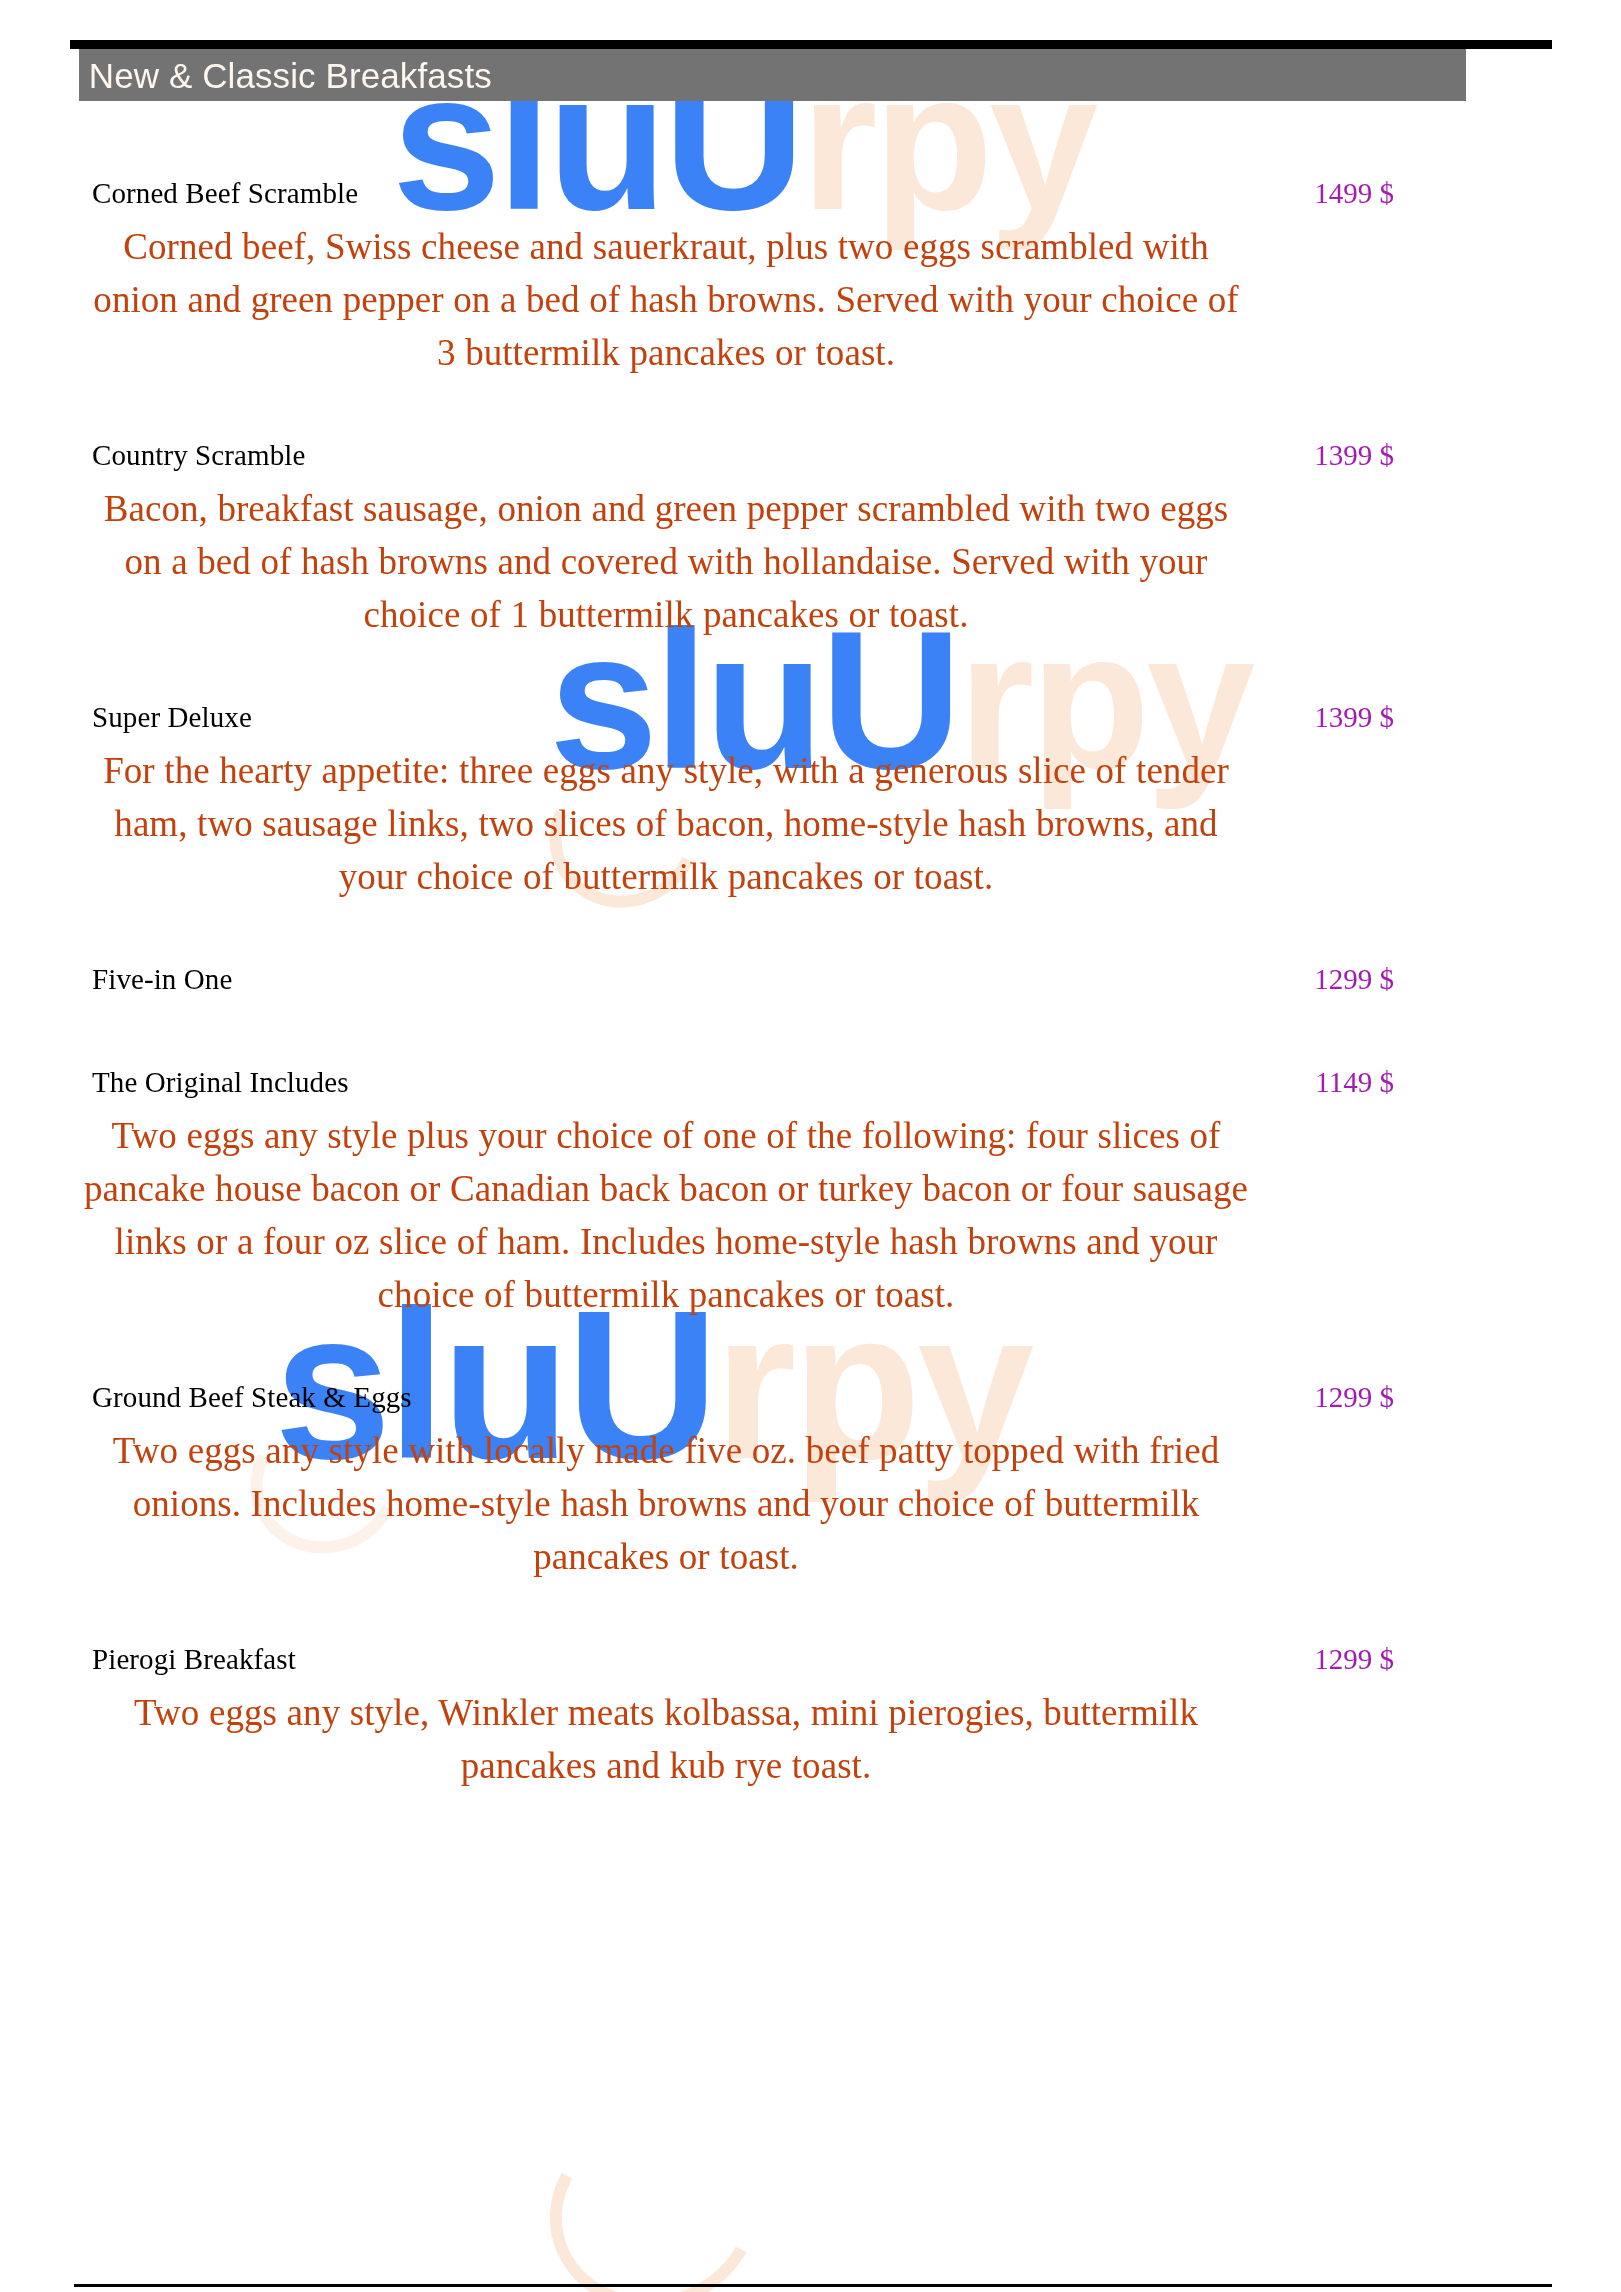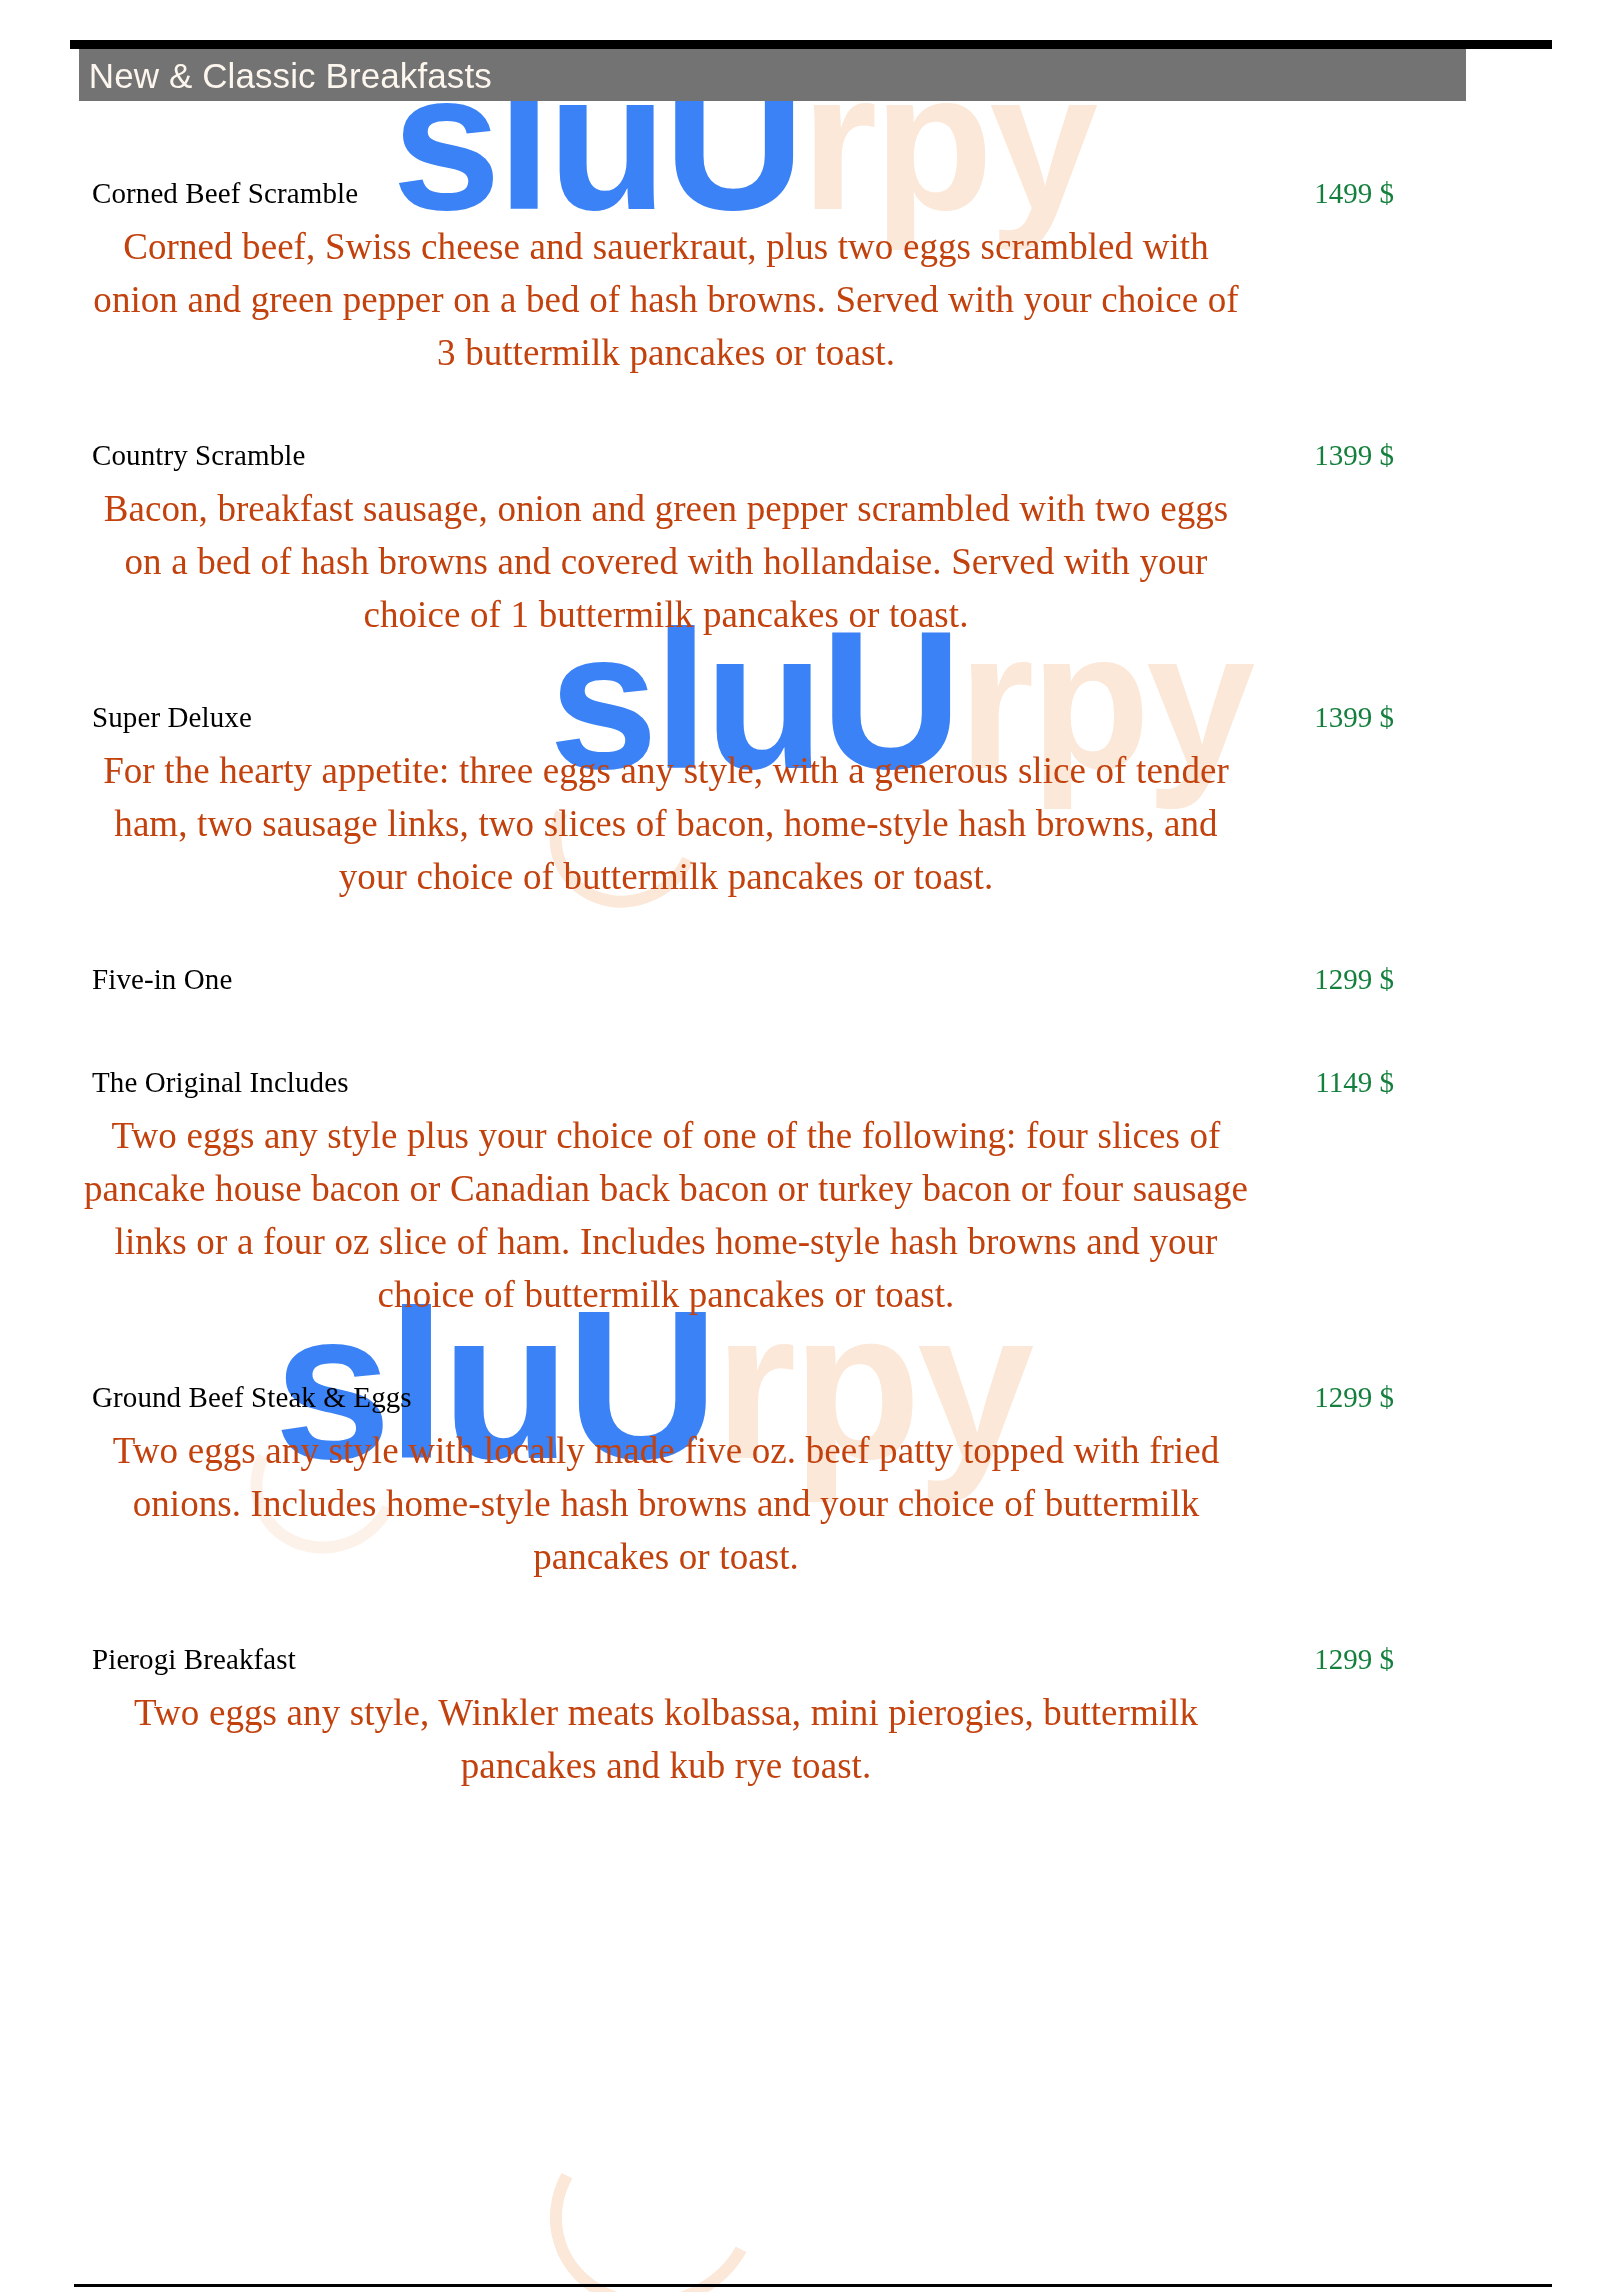--- a/index.html
+++ b/index.html
@@ -105,21 +105,21 @@
   }
   .item-name {
     font-size: 29px;
     color: #000000;
     line-height: 53px;
     letter-spacing: 0.1px;
     margin-left: 9px;
   }
   .item-price {
     font-size: 29px;
-    color: #15803d;
+    color: #a21caf;
     line-height: 53px;
     white-space: nowrap;
     text-align: right;
     padding-right: 2px;
   }
   .item-desc {
     font-size: 37px;
     color: #c2410c;
     line-height: 53px;
     width: 1166px;

